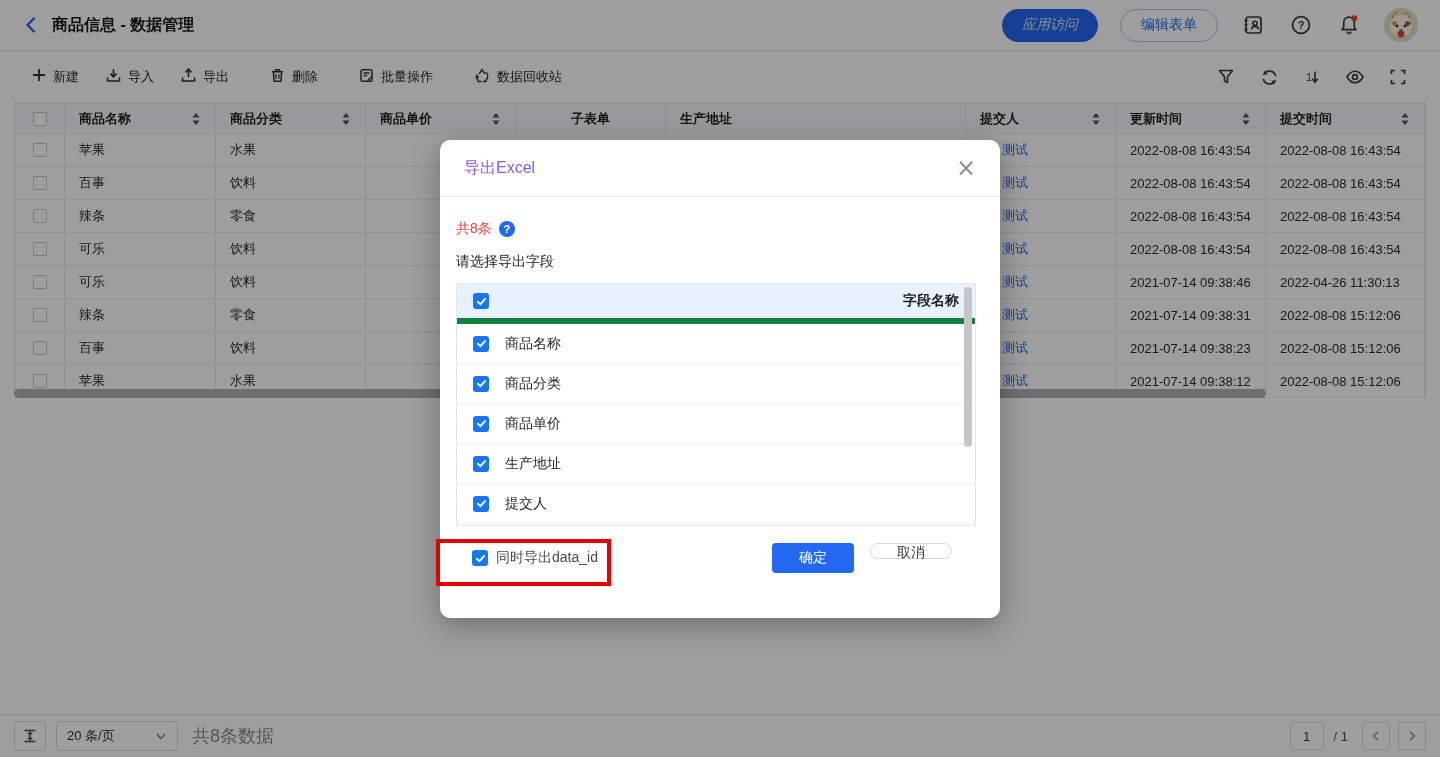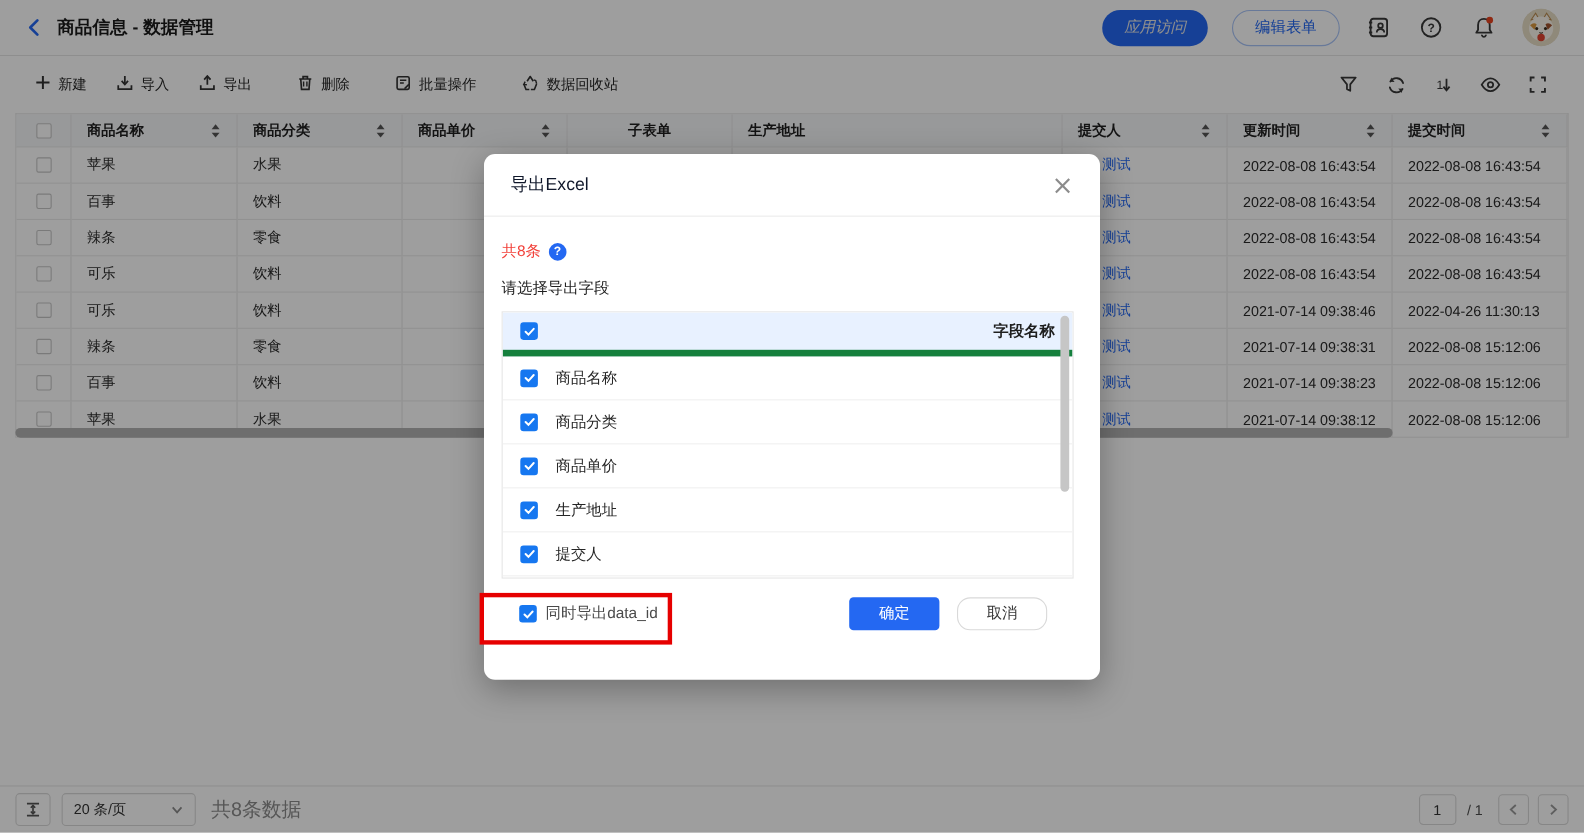--- a/index.html
+++ b/index.html
@@ -48,38 +48,38 @@
   .total-text { margin-left:14px; font-size:18px; color:#8c8c8c; }
   .footer-right { margin-left:auto; display:flex; align-items:center; gap:8px; }
   .page-input { width:34px; height:28px; border:1px solid #d9d9d9; border-radius:4px; text-align:center; font-size:13px; color:#333; background:#fff; }
   .page-total { font-size:13px; color:#4d4d4d; margin:0 6px 0 2px; }
   .pg-btn { width:28px; height:28px; border:1px solid #d9d9d9; border-radius:4px; background:#fff; display:flex; align-items:center; justify-content:center; cursor:pointer; }
 
   
   .overlay { position:absolute; inset:0; background:rgba(0,0,0,0.38); z-index:50; }
   .modal { position:absolute; left:440px; top:140px; width:560px; height:478px; background:#fff; border-radius:10px; z-index:60; box-shadow:0 8px 30px rgba(0,0,0,0.3); }
   .modal-header { height:57px; display:flex; align-items:center; padding:0 24px; border-bottom:1px solid #ececec; }
-  .modal-title { font-size:16px; color:#0f172a; font-weight:500; }
+  .modal-title { font-size:16px; color:#8b5cf6; font-weight:500; }
   .modal-close { margin-left:auto; font-size:24px; line-height:1; color:#8c8c8c; cursor:pointer; font-family:"DejaVu Sans",sans-serif; }
   .modal-body { padding:23px 24px 0 16px; }
   .count-row { display:flex; align-items:center; gap:7px; padding-left:0; }
   .count-text { color:#f2413a; font-size:14px; }
   .q-icon { width:16px; height:16px; border-radius:50%; background:#2468f2; color:#fff; font-size:11px; font-weight:bold; display:flex; align-items:center; justify-content:center; cursor:pointer; }
   .hint-text { margin-top:15px; font-size:14px; color:#1f1f1f; }
   .field-list { margin-top:12px; border:1px solid #e6e6e6; height:243px; overflow:hidden; position:relative; background:#fff; }
   .field-row { height:40px; display:flex; align-items:center; gap:16px; padding:0 16px; border-bottom:1px solid #f0f0f0; font-size:14px; color:#262626; }
   .field-row.head { background:#e8f1ff; font-weight:bold; color:#1f1f1f; border-bottom:6px solid #15803d;justify-content:space-between; }
   .cb-checked { width:16px; height:16px; border-radius:3px; background:#1677f0; display:flex; align-items:center; justify-content:center; flex:none; cursor:pointer; }
   .v-thumb { position:absolute; right:3px; top:3px; width:8px; height:160px; border-radius:4px; background:#c6c6c6; cursor:pointer; }
   .modal-footer { margin-top:17px; display:flex; align-items:center; padding:0 24px 0 16px; }
   .dataid-wrap { display:flex; align-items:center; gap:8px; }
   .dataid-label { font-size:14px; color:#4a4a4a; }
   .modal-footer .btns { margin-left:auto; display:flex; gap:16px; }
   .btn-confirm { width:82px; height:30px; background:#2468f2; border:none; border-radius:4px; color:#fff; font-size:14px; cursor:pointer; }
-  .btn-cancel { width:82px; height:30px; background:#fff; border:1px solid #d9d9d9; border-radius:12px; color:#383838; font-size:14px; cursor:pointer; }
+  .btn-cancel { width:82px; height:16px; background:#fff; border:1px solid #d9d9d9; border-radius:12px; color:#383838; font-size:14px; cursor:pointer; }
   .red-annotation { position:absolute; left:436px; top:539px; width:175px; height:47px; border:4px solid #e60000; z-index:70; pointer-events:none; }
 
   svg { display:block; }
 </style>
 </head>
 <body>
 
 <header class="app-header">
   <span class="back-btn">
     <svg width="18" height="18" viewBox="0 0 18 18">

